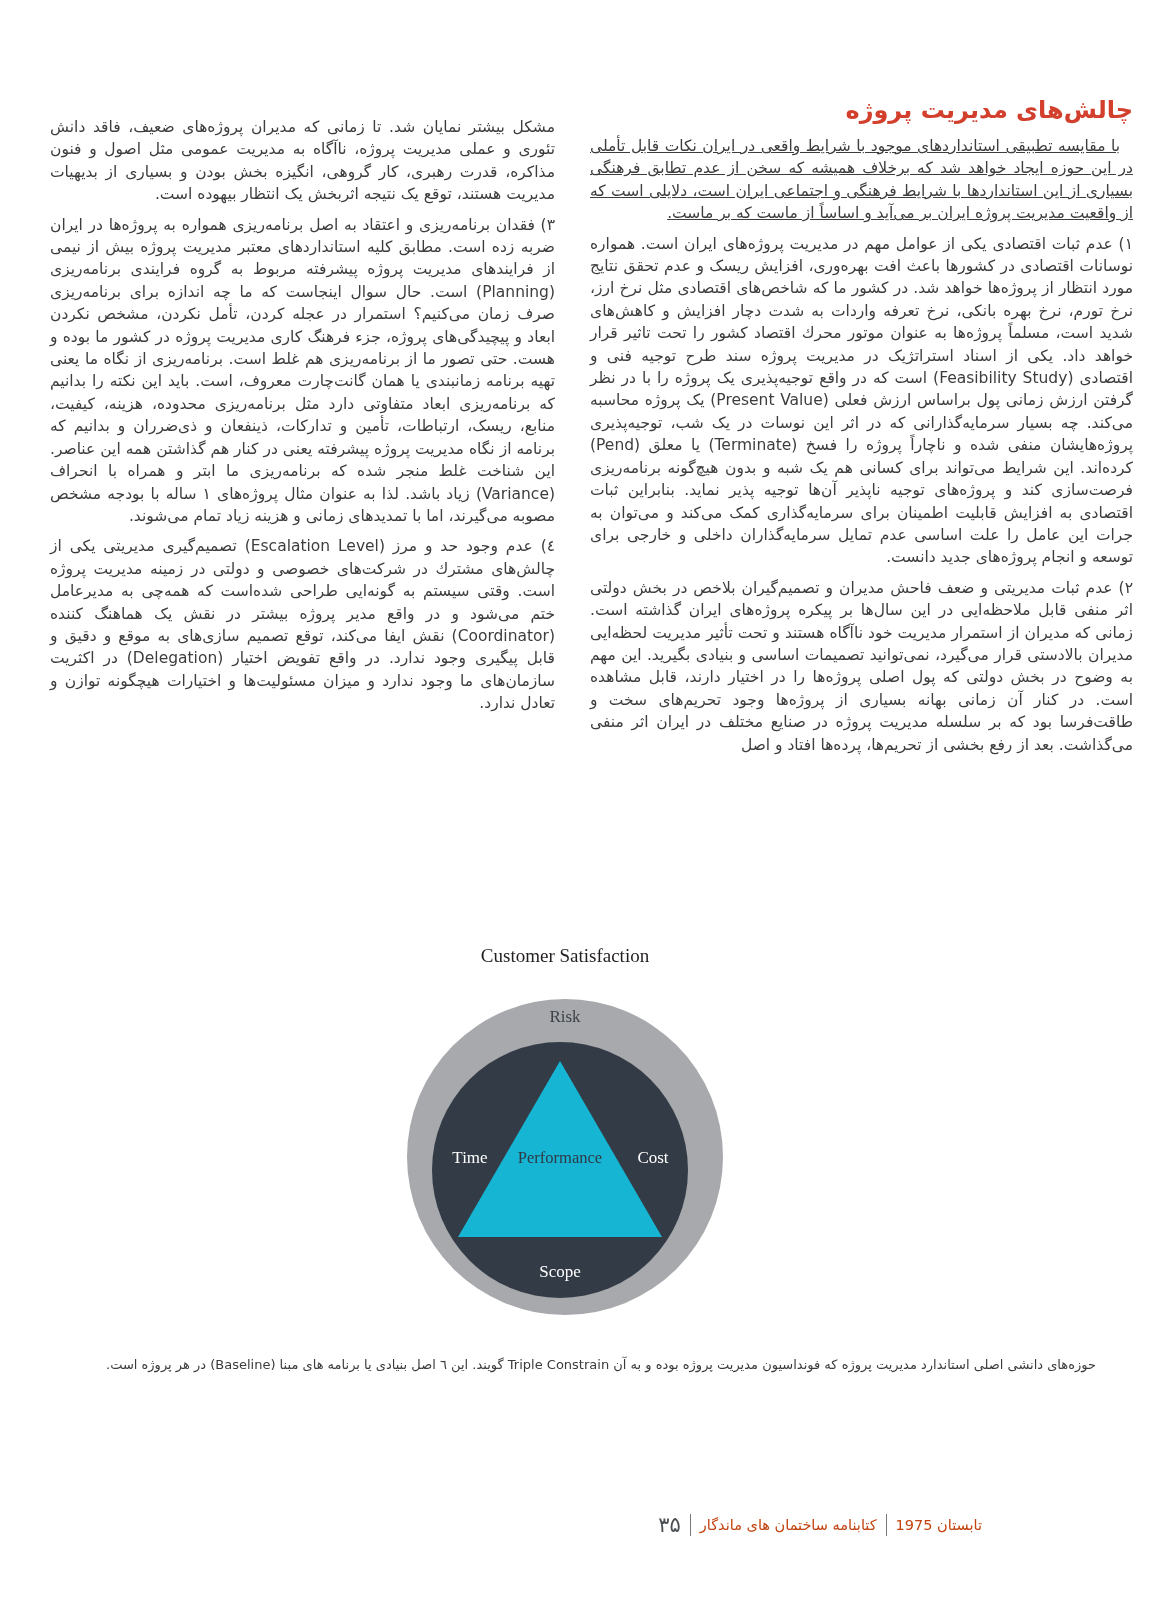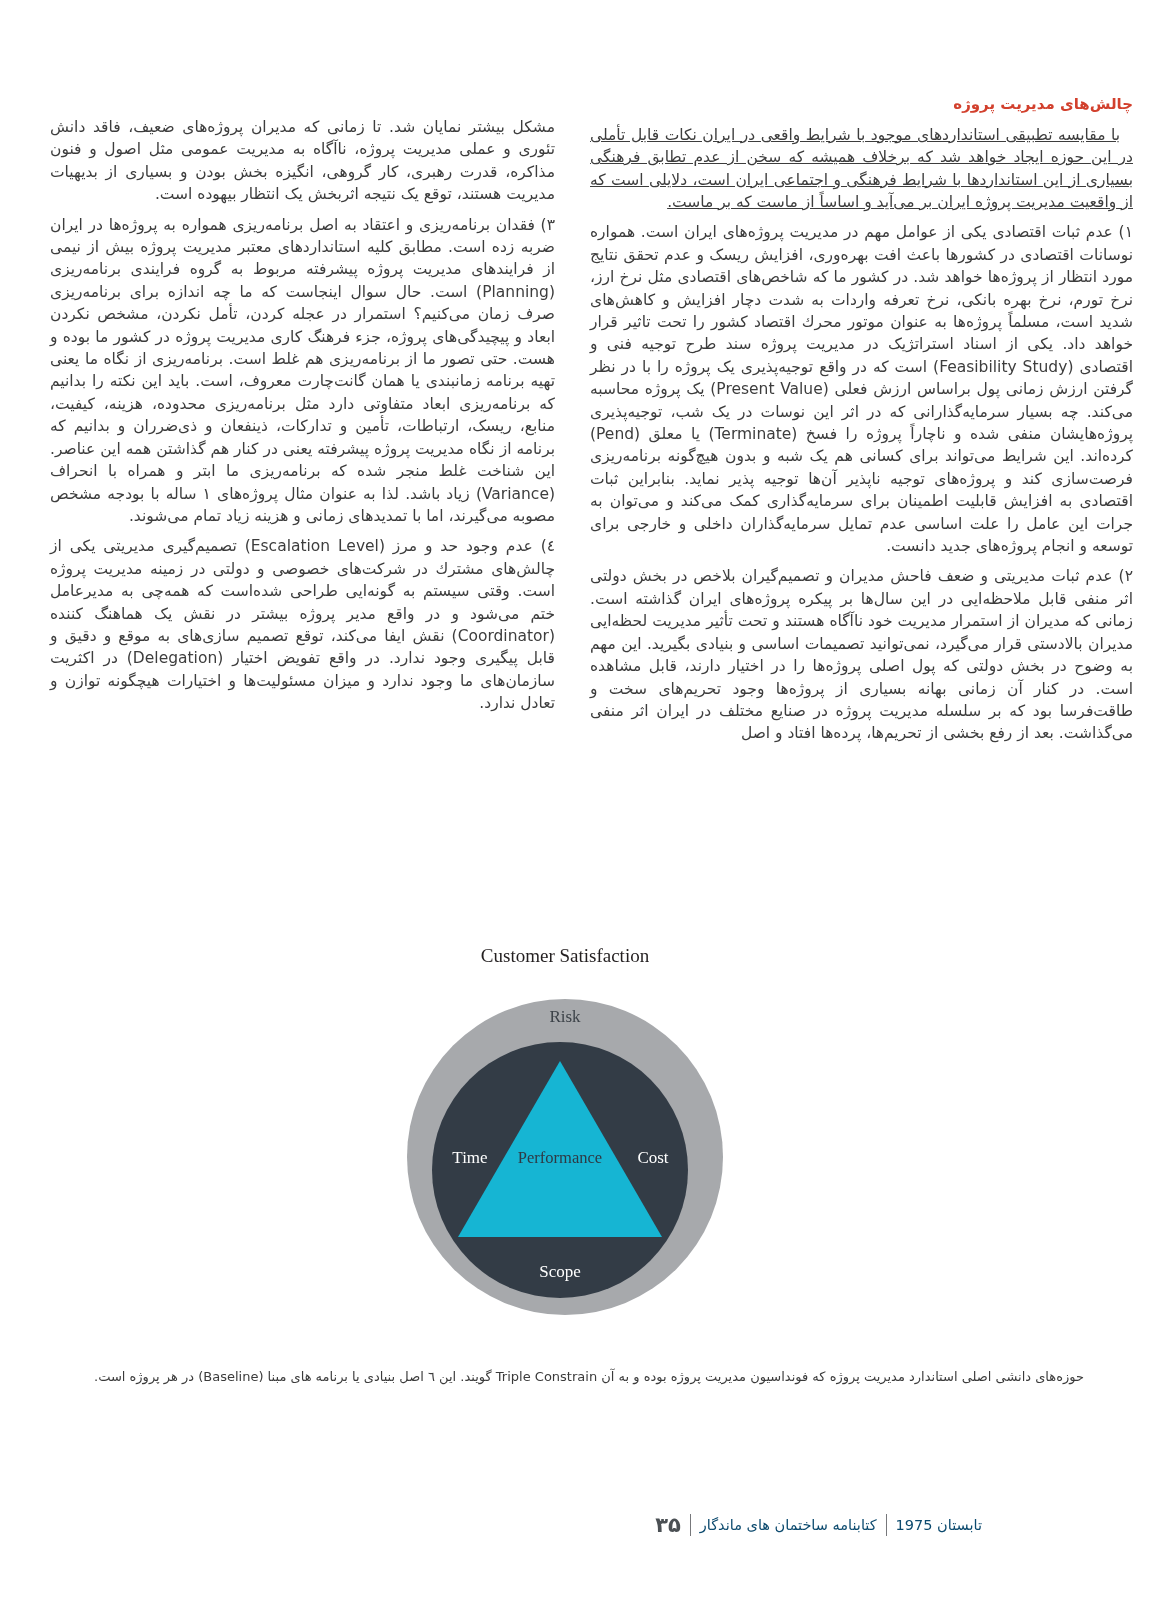--- a/index.html
+++ b/index.html
@@ -6,48 +6,48 @@
   .page {
     position:relative; width:1163px; height:1600px; background:#ffffff;
     overflow:hidden; font-family:"DejaVu Sans", sans-serif;
   }
   
   .col { position:absolute; direction:rtl; }
   .col-right { left:590px; top:95px;  width:543px; }
   .col-left  { left:50px;  top:101px; width:505px;margin-top:15px; }
   .col h1 {
     margin:0 0 10px 0; direction:rtl; text-align:right;
-    font-size:15px; line-height:1.25; font-weight:bold; color:#d2402d;
+    font-size:24px; line-height:1.25; font-weight:bold; color:#d2402d;
   }
   .para {
     margin:0 0 8px 0; direction:rtl; text-align:justify;
     font-size:15.5px; line-height:22.4px; color:#3d3d3d;
   }
   .para.indent { text-indent:13px;text-decoration:underline; }
   
   .diagram { position:absolute; left:370px; top:935px; width:390px; height:395px; }
   .diagram text { font-family:"Liberation Serif", serif; text-anchor:middle; }
   .d-title        { font-size:19px;   fill:#231f20; }
   .d-risk         { font-size:17px;   fill:#3c4248; }
   .d-white        { font-size:17px;   fill:#ffffff; }
   .d-performance  { font-size:16.5px; fill:#2f3944; }
   
   .caption {
-    position:absolute; top:1352px; right:63px; margin:16px;
+    position:absolute; top:1352px; right:63px; margin:4px;
     direction:rtl; text-align:right; white-space:nowrap;
     font-size:13px; line-height:1.4; color:#3b3b3b;
   }
   
   .footer {
     position:absolute; top:1514px; right:181px;
     display:flex; align-items:center; gap:9px; direction:ltr;
   }
-  .pagenum { font-size:21px; font-weight:bold; color:#4b5054; line-height:1; }
+  .pagenum { font-size:21px; font-weight:normal; color:#4b5054; line-height:1; }
   .vbar    { display:inline-block; width:1px; height:22px; background:#77787b; }
-  .mag, .season { font-size:14.5px; color:#0c4a6e; line-height:1; }
+  .mag, .season { font-size:14.5px; color:#c2410c; line-height:1; }
 </style>
 </head>
 <body>
 
 <div class="page">
 
   <section class="col col-right">
     <h1>چالش‌های مدیریت پروژه</h1>
     <p class="para indent">با مقایسه تطبیقی استانداردهای موجود با شرایط واقعی در ایران نکات قابل تأملی در این حوزه ایجاد خواهد شد که برخلاف همیشه که سخن از عدم تطابق فرهنگی بسیاری از این استانداردها با شرایط فرهنگی و اجتماعی ایران است، دلایلی است که از واقعیت مدیریت پروژه ایران بر می‌آید و اساساً از ماست که بر ماست.</p>
     <p class="para">۱) عدم ثبات اقتصادی یکی از عوامل مهم در مدیریت پروژه‌های ایران است. همواره نوسانات اقتصادی در کشورها باعث افت بهره‌وری، افزایش ریسک و عدم تحقق نتایج مورد انتظار از پروژه‌ها خواهد شد. در کشور ما که شاخص‌های اقتصادی مثل نرخ ارز، نرخ تورم، نرخ بهره بانکی، نرخ تعرفه واردات به شدت دچار افزایش و کاهش‌های شدید است، مسلماً پروژه‌ها به عنوان موتور محرك اقتصاد کشور را تحت تاثیر قرار خواهد داد. یکی از اسناد استراتژیک در مدیریت پروژه سند طرح توجیه فنی و اقتصادی (Feasibility Study) است که در واقع توجیه‌پذیری یک پروژه را با در نظر گرفتن ارزش زمانی پول براساس ارزش فعلی (Present Value) یک پروژه محاسبه می‌کند. چه بسیار سرمایه‌گذارانی که در اثر این نوسات در یک شب، توجیه‌پذیری پروژه‌هایشان منفی شده و ناچاراً پروژه را فسخ (Terminate) یا معلق (Pend) کرده‌اند. این شرایط می‌تواند برای کسانی هم یک شبه و بدون هیچ‌گونه برنامه‌ریزی فرصت‌سازی کند و پروژه‌های توجیه ناپذیر آن‌ها توجیه پذیر نماید. بنابراین ثبات اقتصادی به افزایش قابلیت اطمینان برای سرمایه‌گذاری کمک می‌کند و می‌توان به جرات این عامل را علت اساسی عدم تمایل سرمایه‌گذاران داخلی و خارجی برای توسعه و انجام پروژه‌های جدید دانست.</p>

